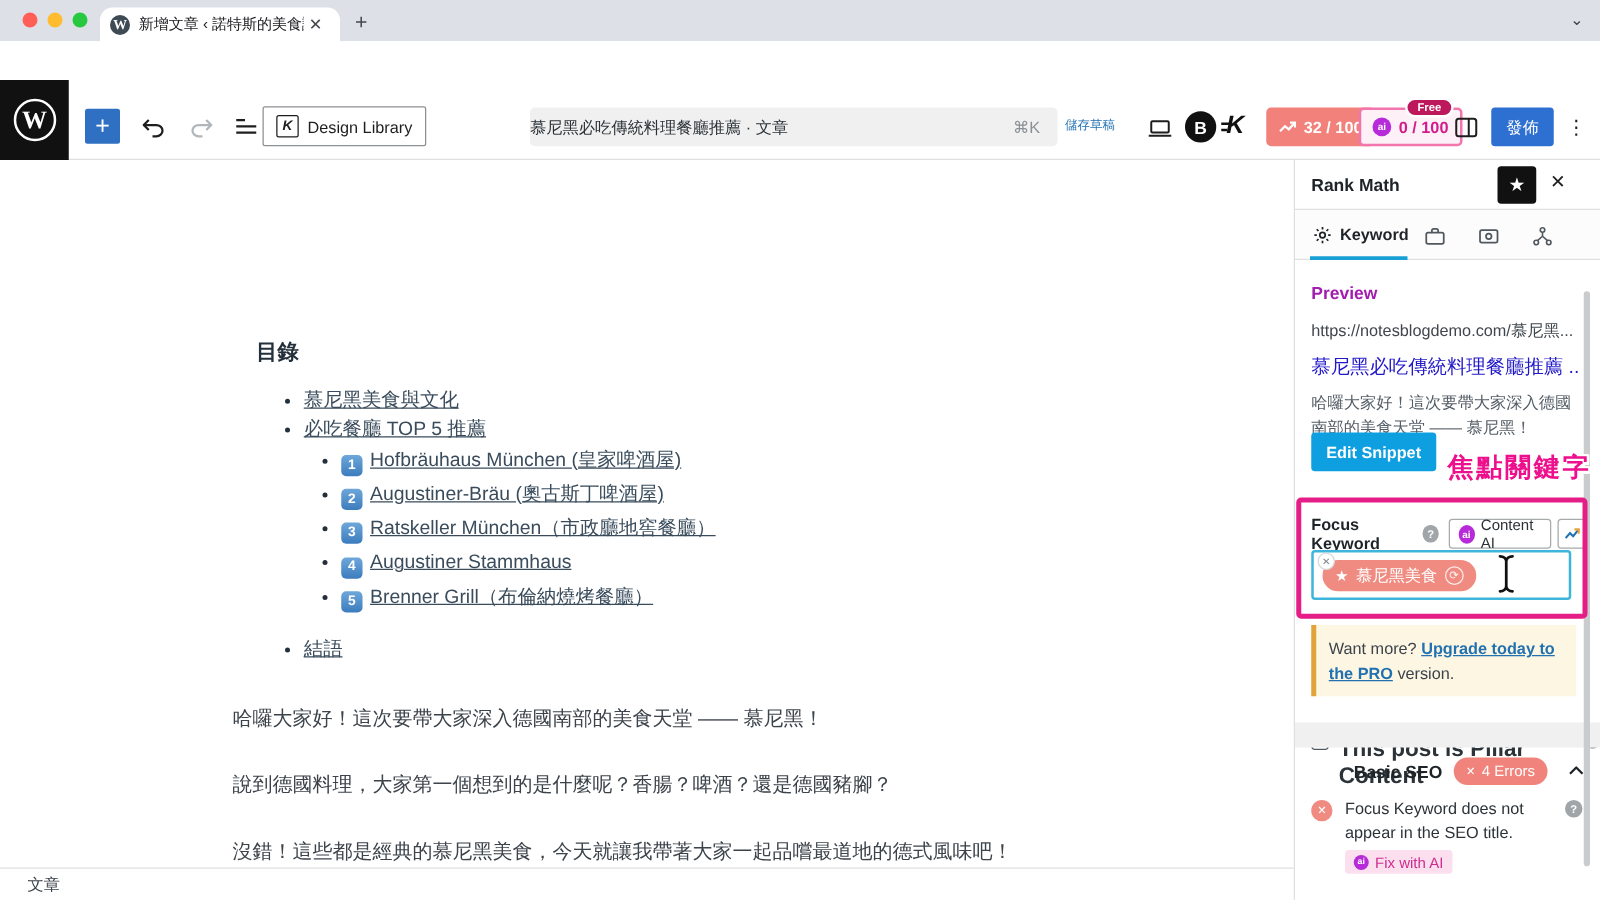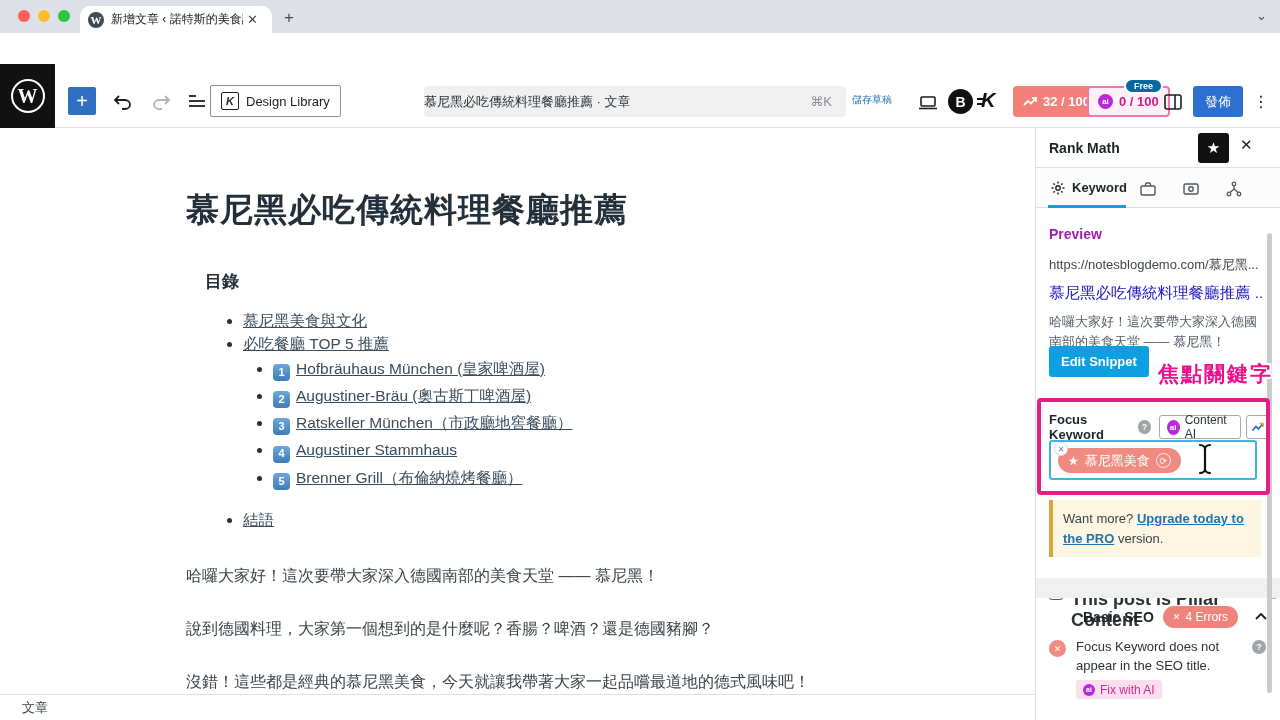--- a/index.html
+++ b/index.html
@@ -40,21 +40,21 @@
   .doc-pill { position:absolute; left:424px; top:86px; width:422px; height:31px; background:#f0f0f0; border-radius:4px; display:flex; align-items:center; font-size:13px; color:#2c3338; }
   .doc-shortcut { position:absolute; right:14px; color:#8a8f94; font-size:13px; }
   .save-draft { position:absolute; left:852px; top:93px; font-size:10px; color:#2271b1; }
   .b-circle { position:absolute; left:948px; top:89px; width:25px; height:25px; border-radius:50%; background:#111; color:#fff; font-weight:bold; font-size:14px; display:flex; align-items:center; justify-content:center; }
   .k-icon { position:absolute; left:981px; top:89px; font-size:20px; font-weight:bold; font-style:italic; color:#111; }
   .k-lines { position:absolute; left:977px; top:95px; width:8px; }
   .k-lines div { height:2px; background:#111; margin:3px 0; }
   .k-lines div:nth-child(1){width:8px;} .k-lines div:nth-child(2){width:5px;}
   .score-badge { position:absolute; left:1013px; top:86px; height:31px; padding:0 10px; background:#f1817a; border-radius:4px; color:#fff; font-size:13px; font-weight:bold; display:flex; align-items:center; gap:6px; }
   .cai-badge { position:absolute; left:1087px; top:86px; height:31px; padding:0 9px; background:#fdf0f6; border:2px solid #f276ad; border-radius:4px; color:#d21b8c; font-size:13px; font-weight:bold; display:flex; align-items:center; gap:6px; }
-  .free-pill { position:absolute; left:1124px; top:78px; height:16px; padding:0 8px; background:#0369a1; border:2px solid #fff; border-radius:9px; color:#fff; font-size:9px; font-weight:bold; display:flex; align-items:center; z-index:5; }
+  .free-pill { position:absolute; left:1124px; top:78px; height:16px; padding:0 8px; background:#be185d; border:2px solid #fff; border-radius:9px; color:#fff; font-size:9px; font-weight:bold; display:flex; align-items:center; z-index:5; }
   .ai-dot { width:15px; height:15px; border-radius:50%; background:#b62ad9; color:#fff; font-size:8px; font-weight:bold; display:flex; align-items:center; justify-content:center; }
   .panel-toggle { position:absolute; left:1162px; top:91px; }
   .publish-btn { position:absolute; left:1193px; top:86px; height:31px; padding:0 12px; background:#2e6fd2; border-radius:3px; color:#fff; font-size:13px; display:flex; align-items:center; }
   .wp-kebab { position:absolute; left:1253px; top:92px; font-size:16px; color:#1e1e1e; }
 
   
   .content { position:absolute; left:0; top:128px; width:1035px; height:566px; background:#fff; overflow:hidden; }
   .post-title { position:absolute; left:186px; top:60px; font-size:33px; font-weight:bold; color:#23303b; letter-spacing:1px; }
   .toc-heading { position:absolute; left:205px; top:142px; font-size:17px; font-weight:bold; color:#23303b; }
   .toc { position:absolute; left:225px; top:185px; font-size:15.5px; color:#23303b; }
@@ -221,21 +221,20 @@
 </div>
 <div class="free-pill">Free</div>
 <svg class="panel-toggle" width="22" height="22" viewBox="0 0 22 22">
     <rect x="3" y="4" width="16" height="14" rx="2" fill="none" stroke="#1e1e1e" stroke-width="1.6"></rect>
     <line x1="13" y1="4" x2="13" y2="18" stroke="#1e1e1e" stroke-width="1.6"></line>
   </svg>
 <div class="publish-btn">發佈</div>
 <div class="wp-kebab">⋮</div>
 
 <div class="content">
-  <h1 class="post-title">慕尼黑必吃傳統料理餐廳推薦</h1>
   <div class="toc-heading">目錄</div>
   <div class="toc">
     <ul>
       <li><a href="#">慕尼黑美食與文化</a></li>
       <li><a href="#">必吃餐廳 TOP 5 推薦</a>
         <ul>
           <li><span class="keycap">1</span><a href="#">Hofbräuhaus München (皇家啤酒屋)</a></li>
           <li><span class="keycap">2</span><a href="#">Augustiner-Bräu (奧古斯丁啤酒屋)</a></li>
           <li><span class="keycap">3</span><a href="#">Ratskeller München（市政廳地窖餐廳）</a></li>
           <li><span class="keycap">4</span><a href="#">Augustiner Stammhaus</a></li>

